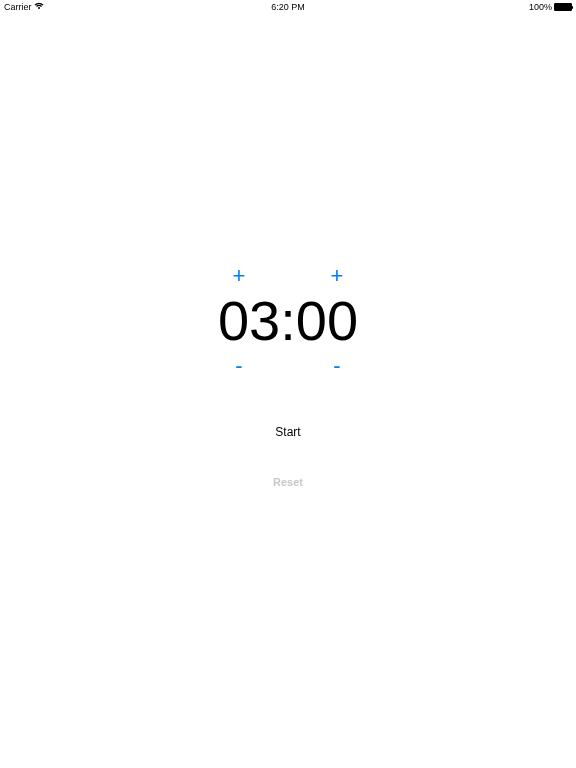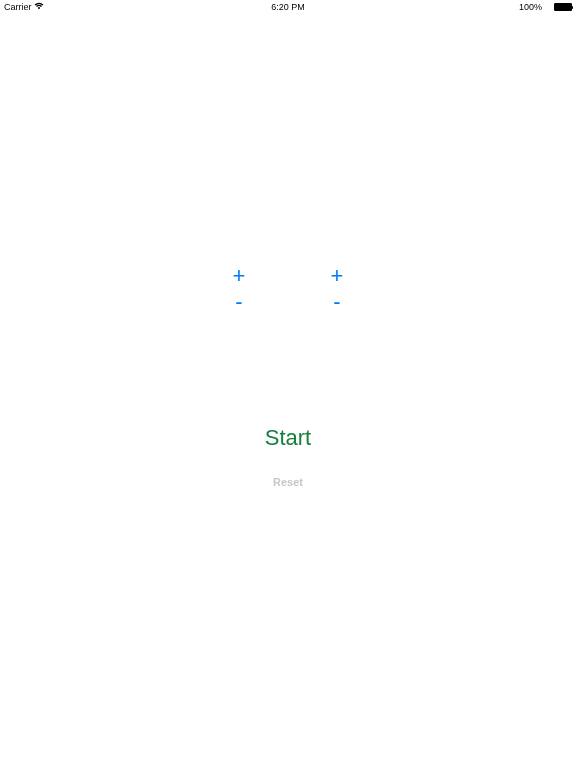--- a/index.html
+++ b/index.html
@@ -35,21 +35,21 @@
     }
     .status-center {
       position: absolute;
       left: 50%;
       transform: translateX(-50%);
       font-weight: 500;
     }
     .status-right {
       display: flex;
       align-items: center;
-      gap: 12px;
+      gap: 2px;
     }
     .wifi-icon {
       display: inline-block;
     }
     .battery-icon {
       display: inline-block;
       width: 18px;
       height: 8px;
       border: 1px solid #000;
       border-radius: 1px;
@@ -101,22 +101,22 @@
     .minus-row {
       display: flex;
       gap: 78px;
       margin-top: 2px;
     }
     .start-btn {
       position: absolute;
       top: 425px;
       left: 50%;
       transform: translateX(-50%);
-      color: #15803d;
-      font-size: 22px;
+      color: #000000;
+      font-size: 12px;
       font-weight: 400;
       cursor: pointer;
     }
     .reset-btn {
       position: absolute;
       top: 476px;
       left: 50%;
       transform: translateX(-50%);
       color: #c7c7cc;
       font-size: 11px;
@@ -141,20 +141,21 @@
     <span>100%</span>
     <span class="battery-icon"></span>
   </div>
 </div>
 
 <div class="timer-area">
   <div class="plus-row">
     <div class="plus-btn">+</div>
     <div class="plus-btn">+</div>
   </div>
+  <div class="time-display">03:00</div>
   <div class="minus-row">
     <div class="minus-btn">-</div>
     <div class="minus-btn">-</div>
   </div>
 </div>
 
 <div class="start-btn">Start</div>
 <div class="reset-btn">Reset</div>
 
 </body></html>

